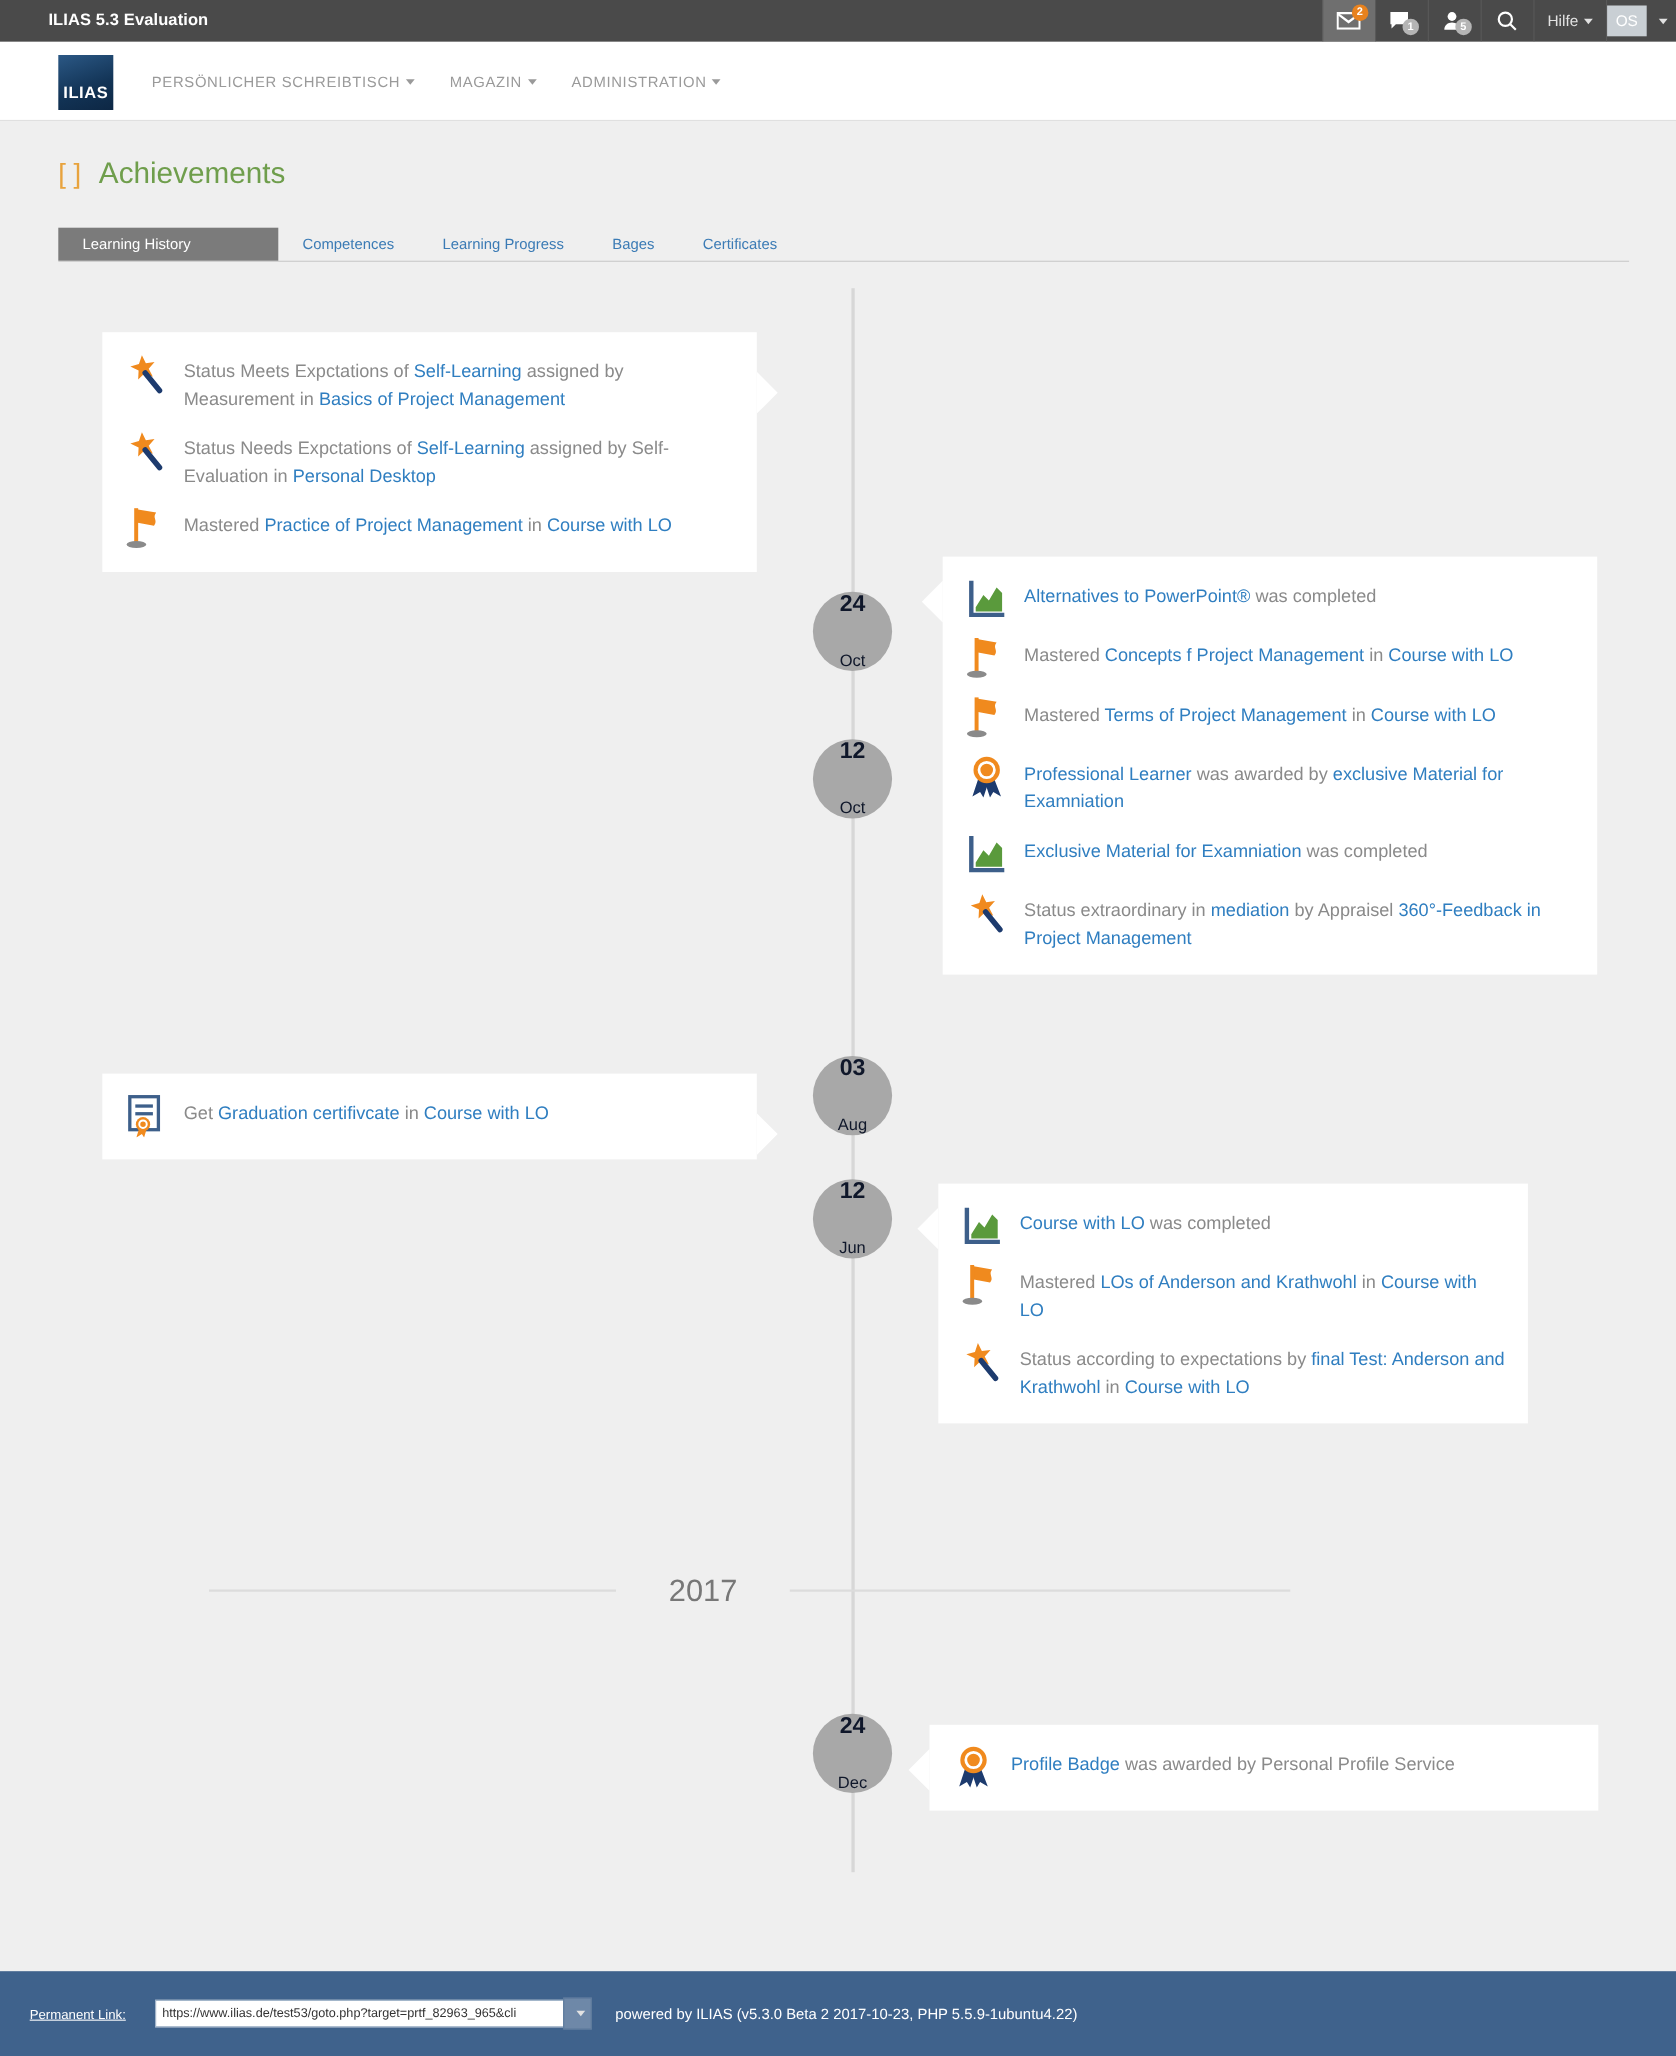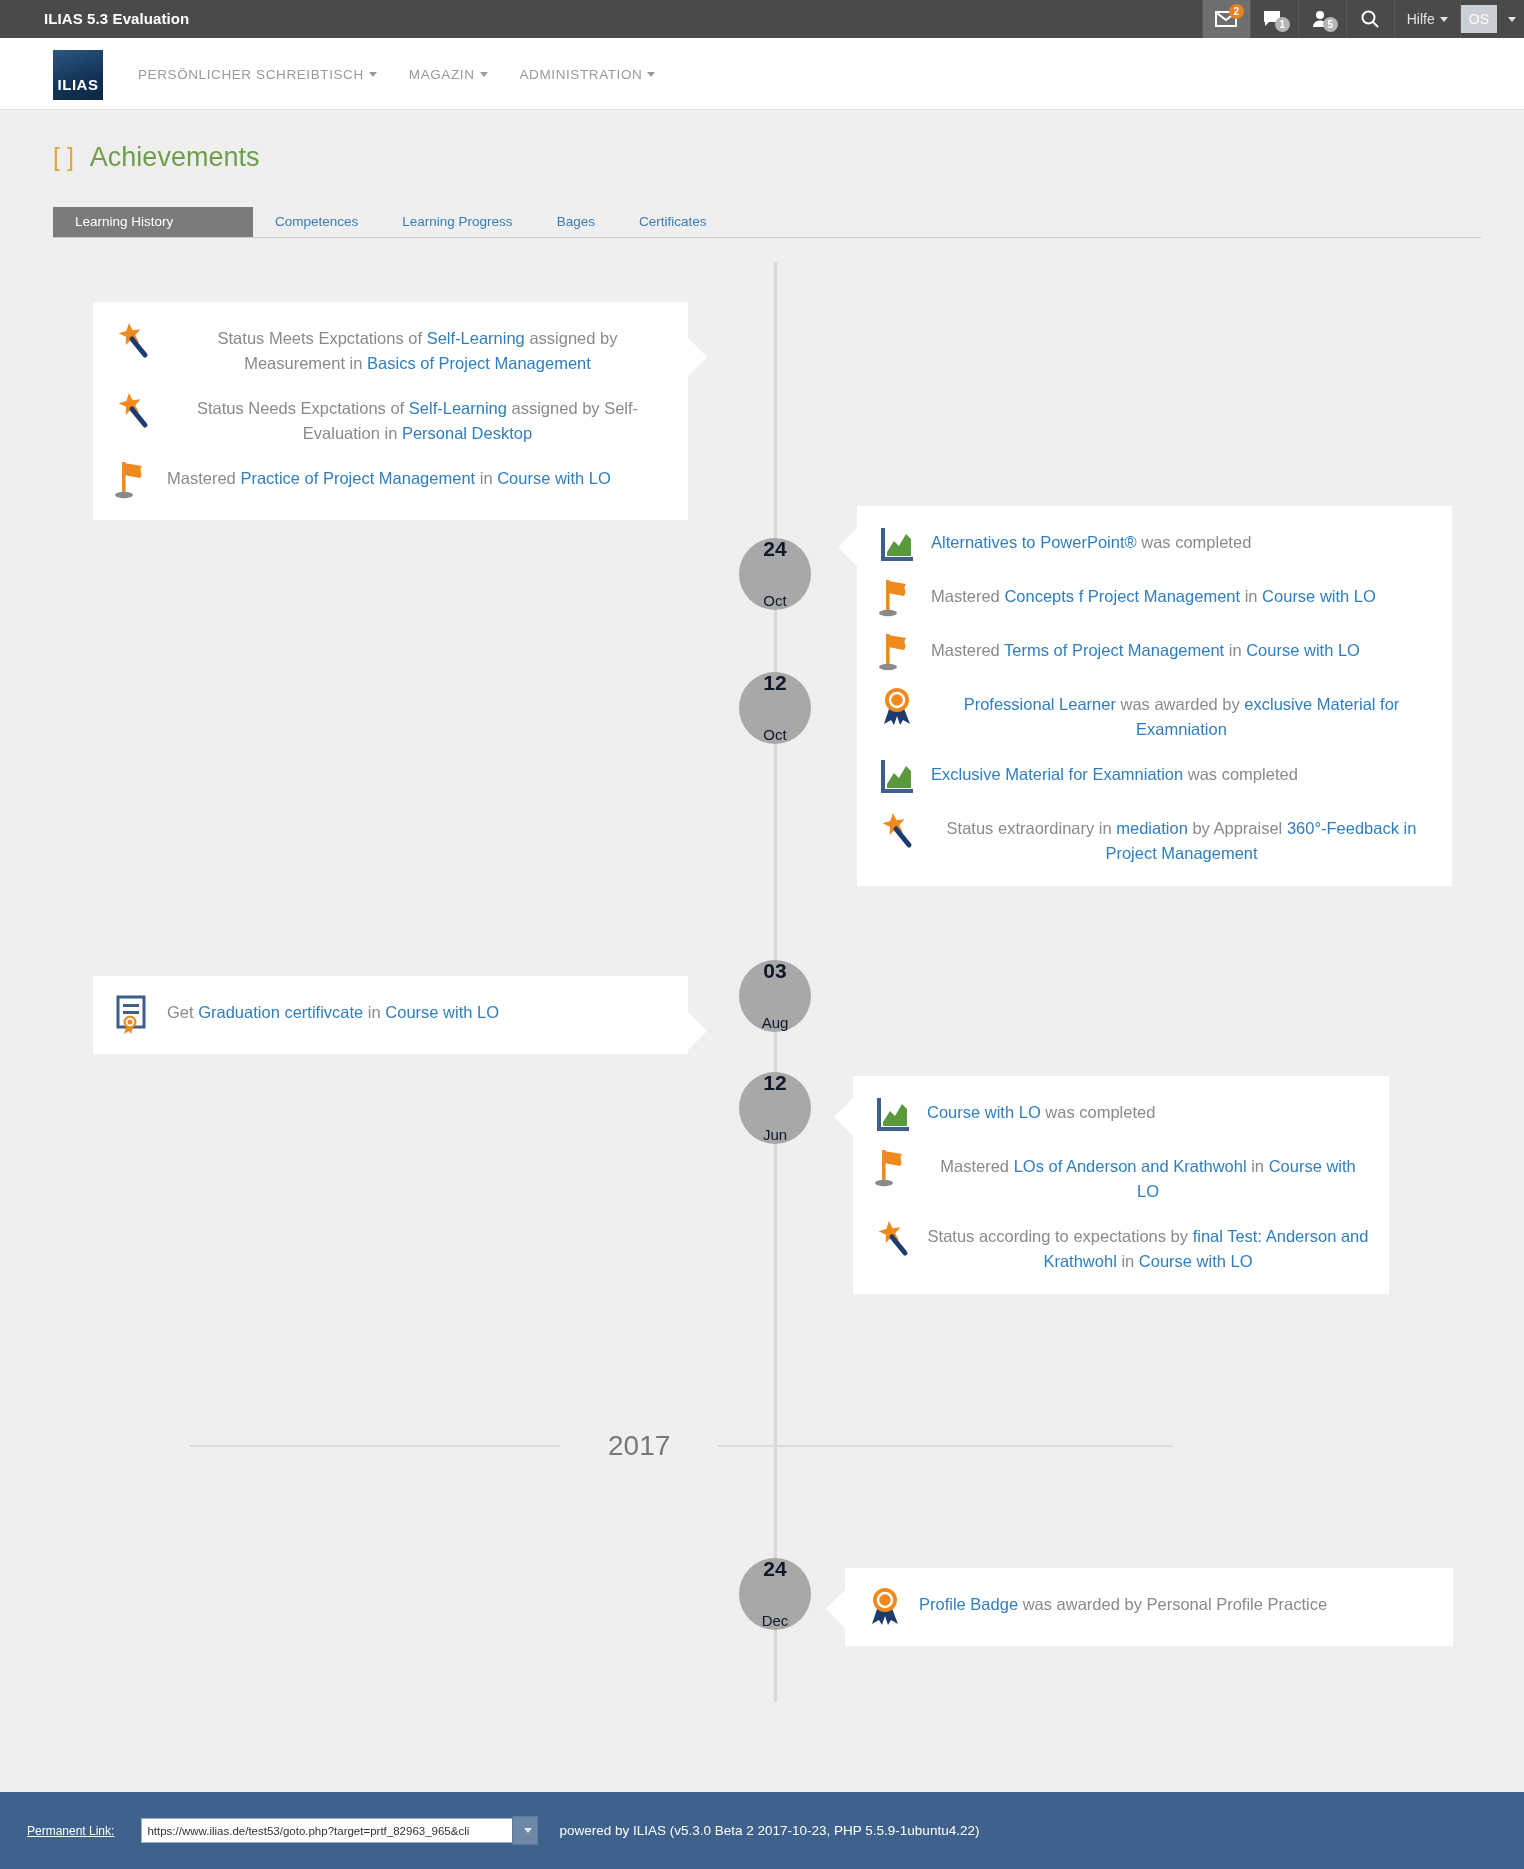--- a/index.html
+++ b/index.html
@@ -183,21 +183,20 @@
     left: -19px; top: 22px;
     border-top: 19px solid transparent;
     border-bottom: 19px solid transparent;
     border-right: 19px solid #ffffff;
   }
 
   .entry {
     display: flex;
     align-items: flex-start;
     margin-bottom: 14px;
-    text-align: center;
   }
   .entry:last-child { margin-bottom: 0; }
   .entry-icon {
     width: 40px; min-width: 40px; height: 40px;
     margin-right: 14px;
     display: flex; align-items: center; justify-content: center;
   }
   .entry-text {
     font-size: 16.5px;
     line-height: 25px;
@@ -483,21 +482,21 @@
       <div class="card right" style="top: 1318px; left: 845px; width: 608px;">
         <div class="entry">
           <div class="entry-icon">
             <svg width="36" height="40" viewBox="0 0 36 40">
               <path d="M11 20 L5 38 L12 34 L15 39 L20 24 Z" fill="#1d3b6e"></path>
               <path d="M24 20 L31 38 L24 34 L21 39 L16 24 Z" fill="#1d3b6e"></path>
               <circle cx="18" cy="14" r="12" fill="#f08a1e"></circle>
               <circle cx="18" cy="14" r="7" fill="none" stroke="#ffffff" stroke-width="2.5"></circle>
             </svg>
           </div>
-          <div class="entry-text"><a href="#">Profile Badge</a><span> was awarded by Personal Profile Practice</span></div>
+          <div class="entry-text"><a href="#">Profile Badge</a><span> was awarded by Personal Profile Service</span></div>
         </div>
       </div>
     </div>
 <div class="year-divider" style="top: 1180px;">
       <div class="year-line" style="width:370px;margin-left:190px;"></div>
       <div class="year-label">2017</div>
       <div class="year-line" style="width:455px;"></div>
     </div>
   </div>
 

